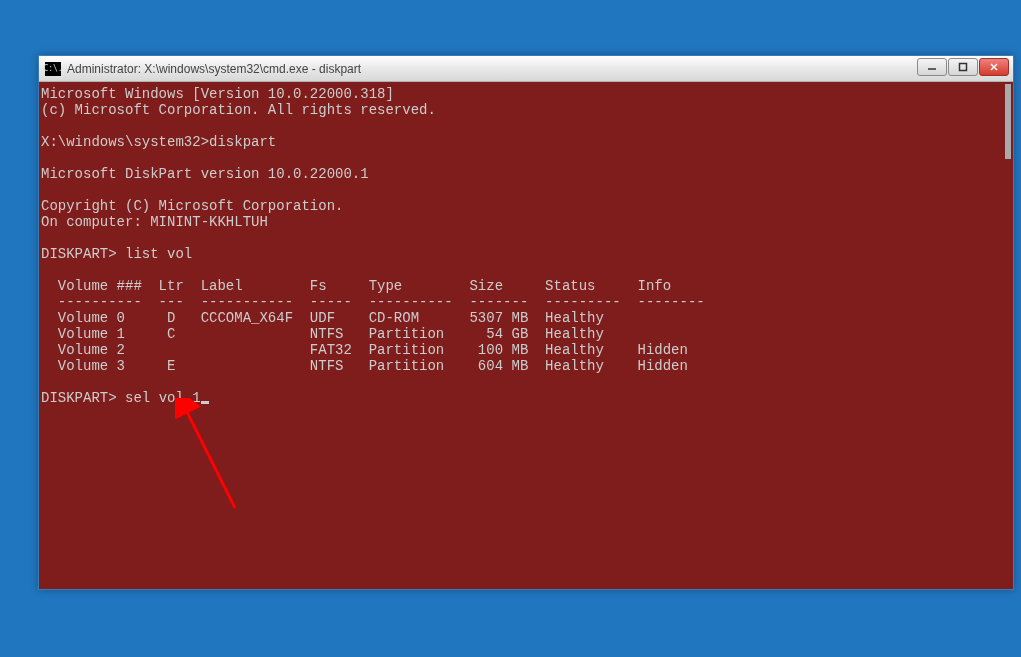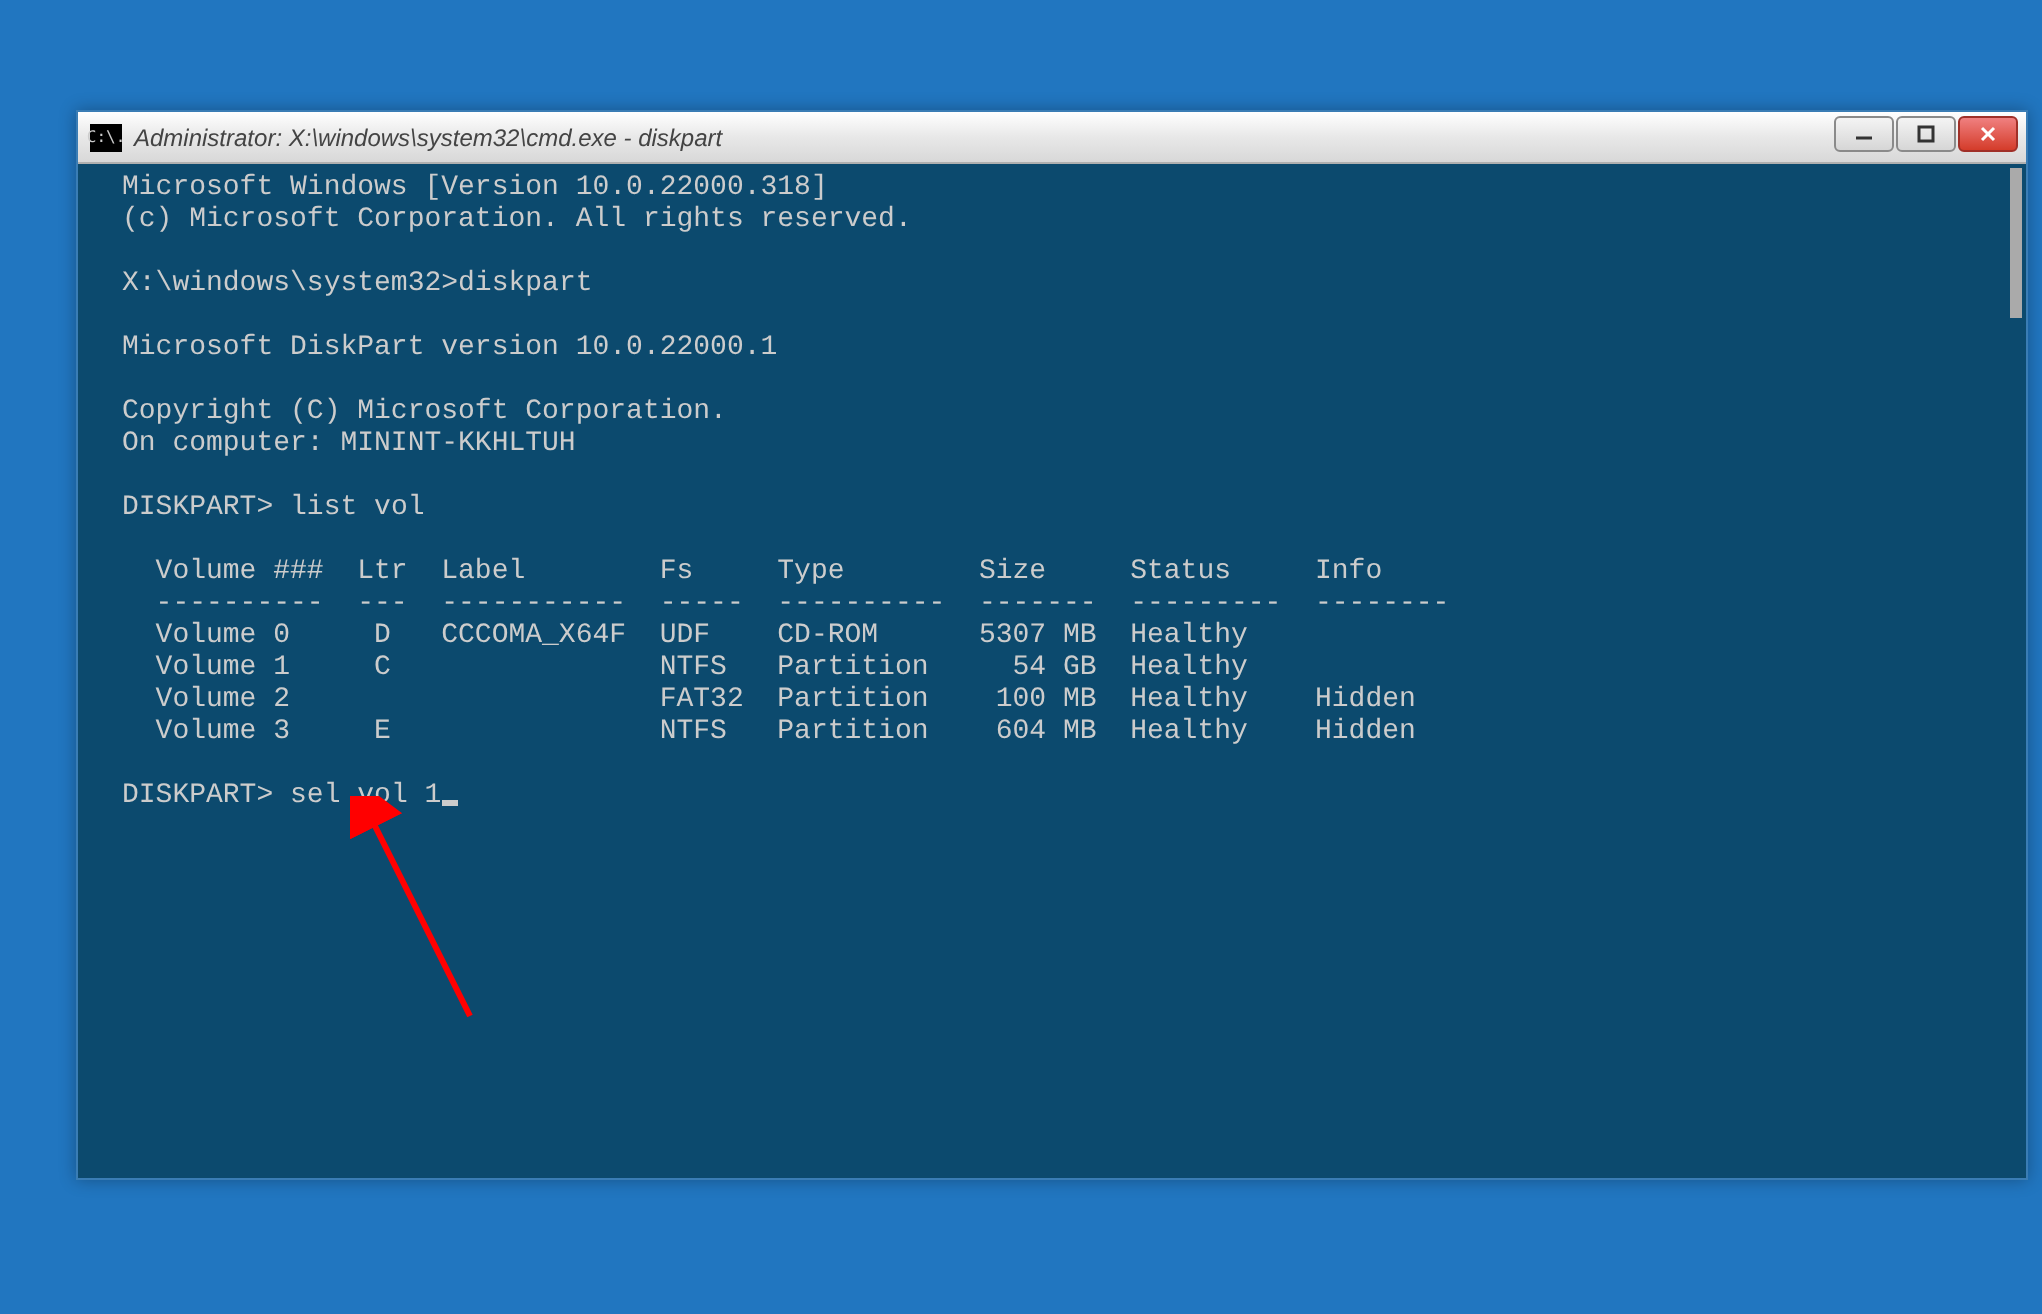--- a/index.html
+++ b/index.html
@@ -45,21 +45,20 @@
       font-size: 8px;
       color: #ccc;
       flex-shrink: 0;
       font-family: 'Consolas', monospace;
       line-height: 1;
     }
     .titlebar-text {
       font-size: 12px;
       color: #444;
       white-space: nowrap;
-      font-style: italic;
     }
     .window-controls {
       position: absolute;
       right: 4px;
       top: 2px;
       display: flex;
       gap: 1px;
     }
     .wbtn {
       width: 30px;
@@ -75,23 +74,23 @@
     .wbtn.close {
       background: linear-gradient(to bottom, #f08080, #d43c2a);
       border-color: #a03028;
     }
     .wbtn svg {
       width: 10px;
       height: 10px;
     }
     .console-body {
       position: relative;
-      background: #0c4a6e;
+      background: #7f1d1d;
       height: calc(100% - 26px);
-      padding: 4px 22px;
+      padding: 4px 2px;
       overflow: hidden;
     }
     .console-text {
       font-family: 'Consolas', 'Courier New', monospace;
       font-size: 14px;
       line-height: 16px;
       color: #ccc;
       white-space: pre;
     }
     .scrollbar-stub {

